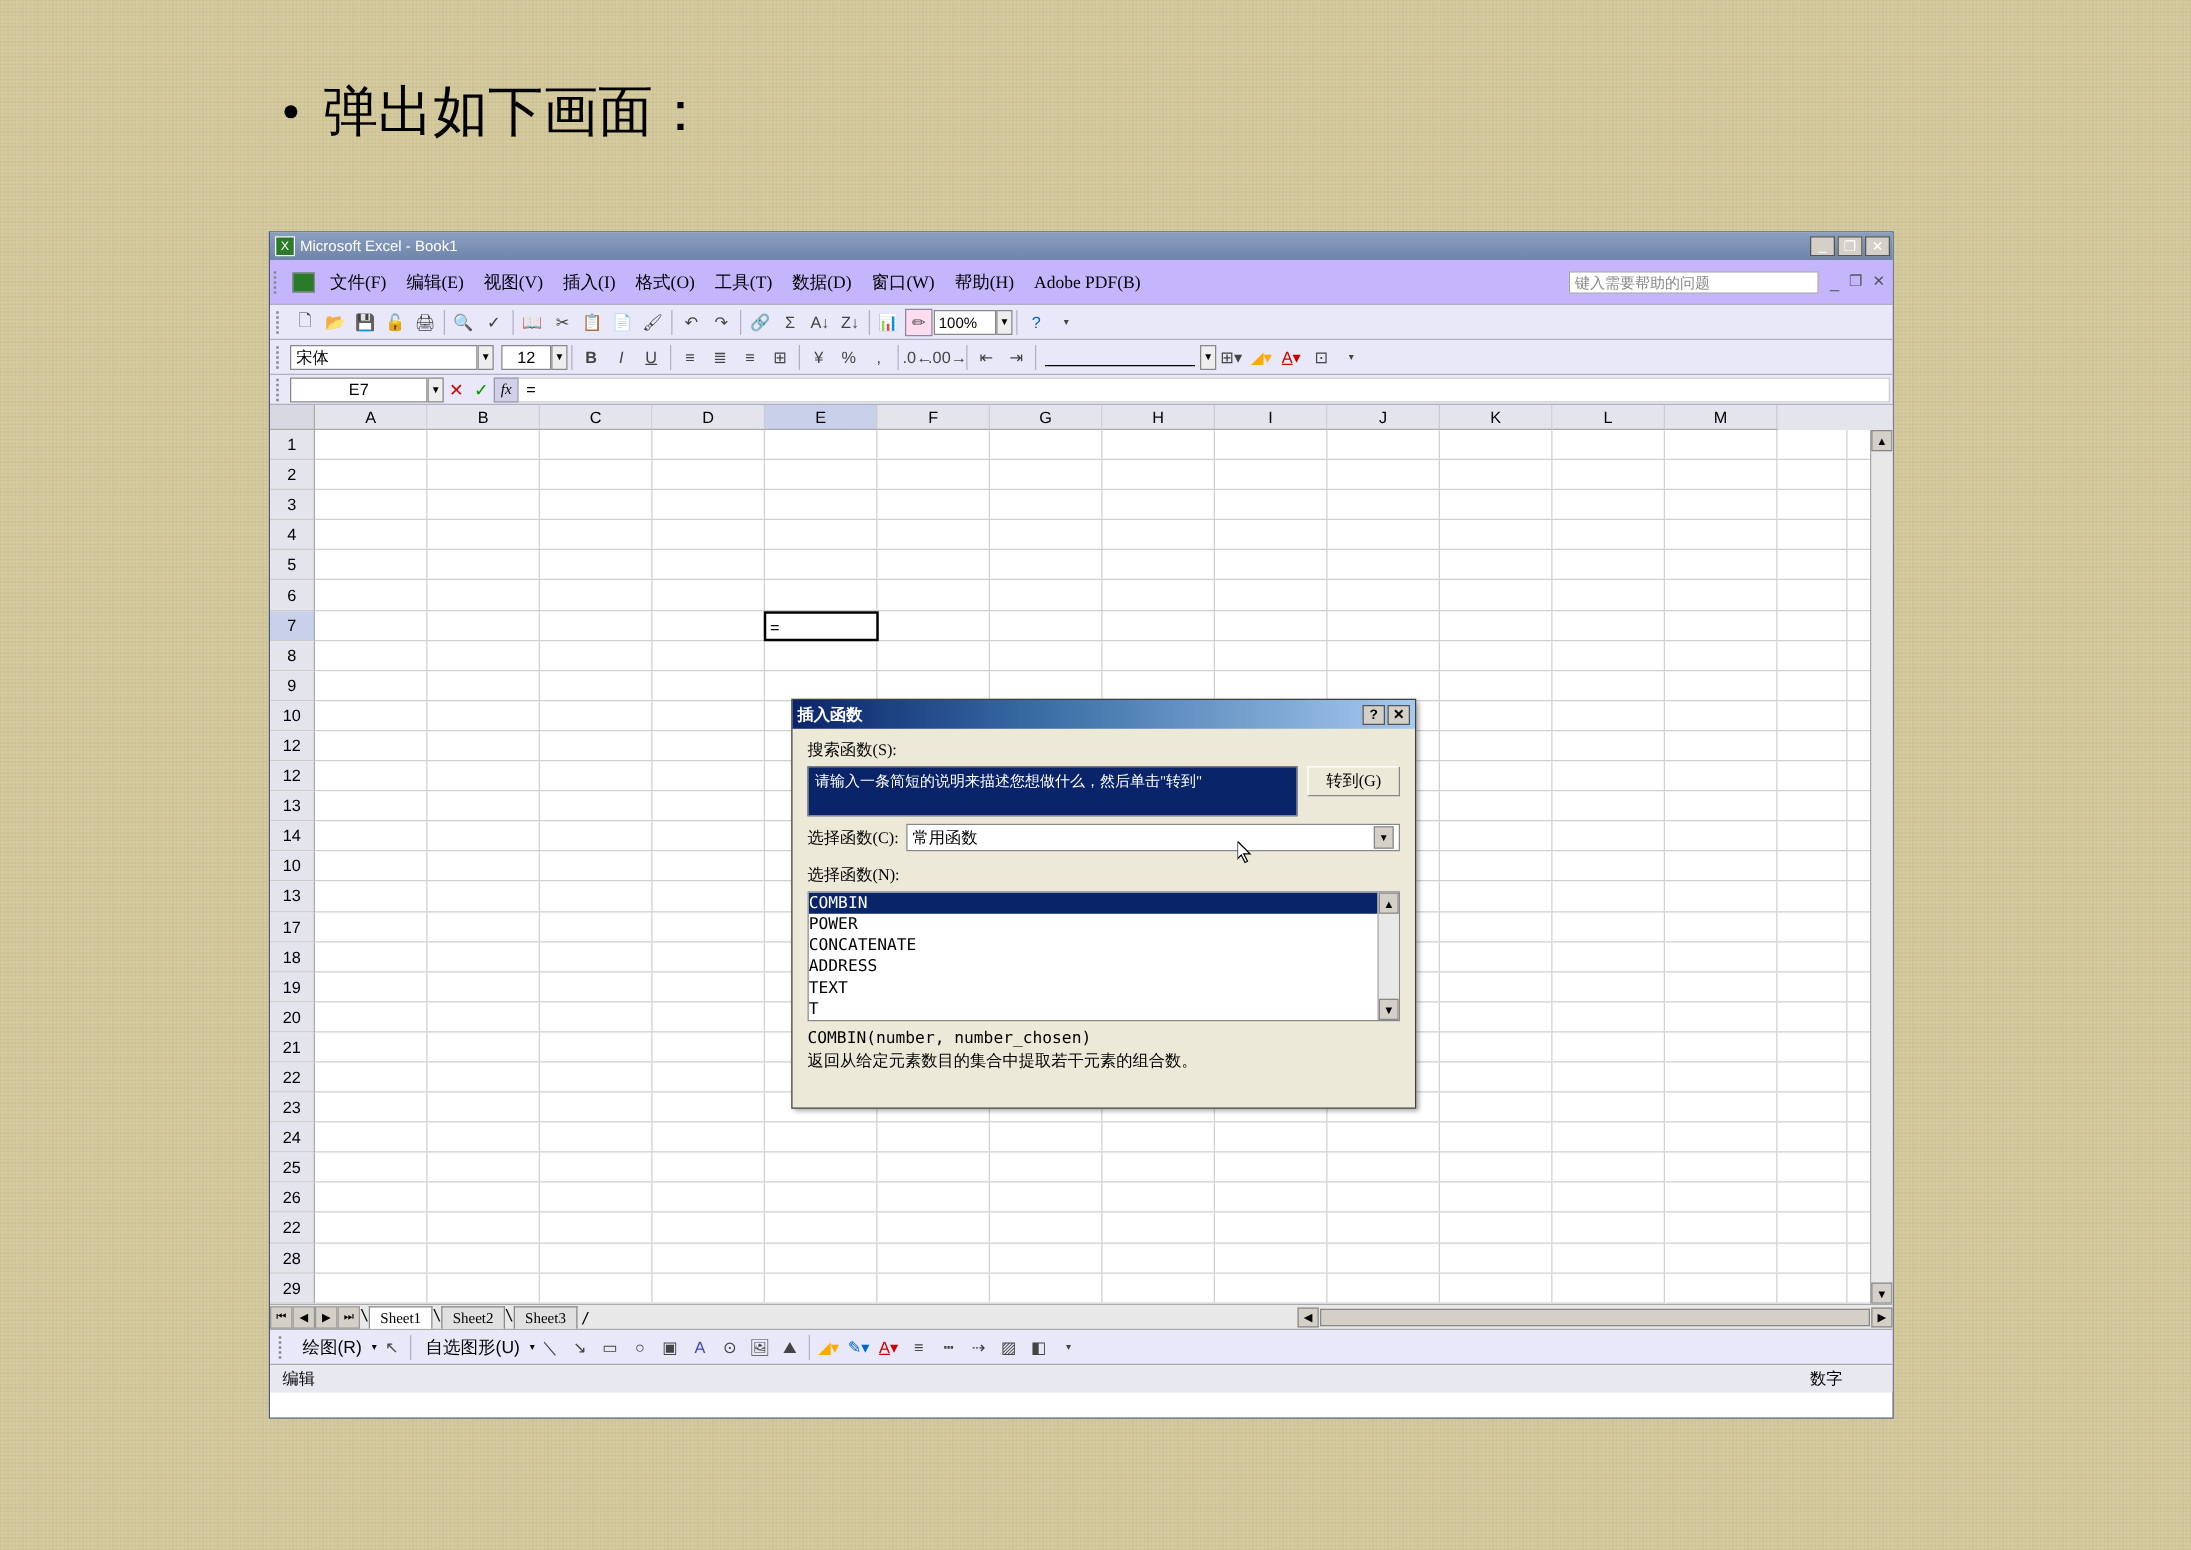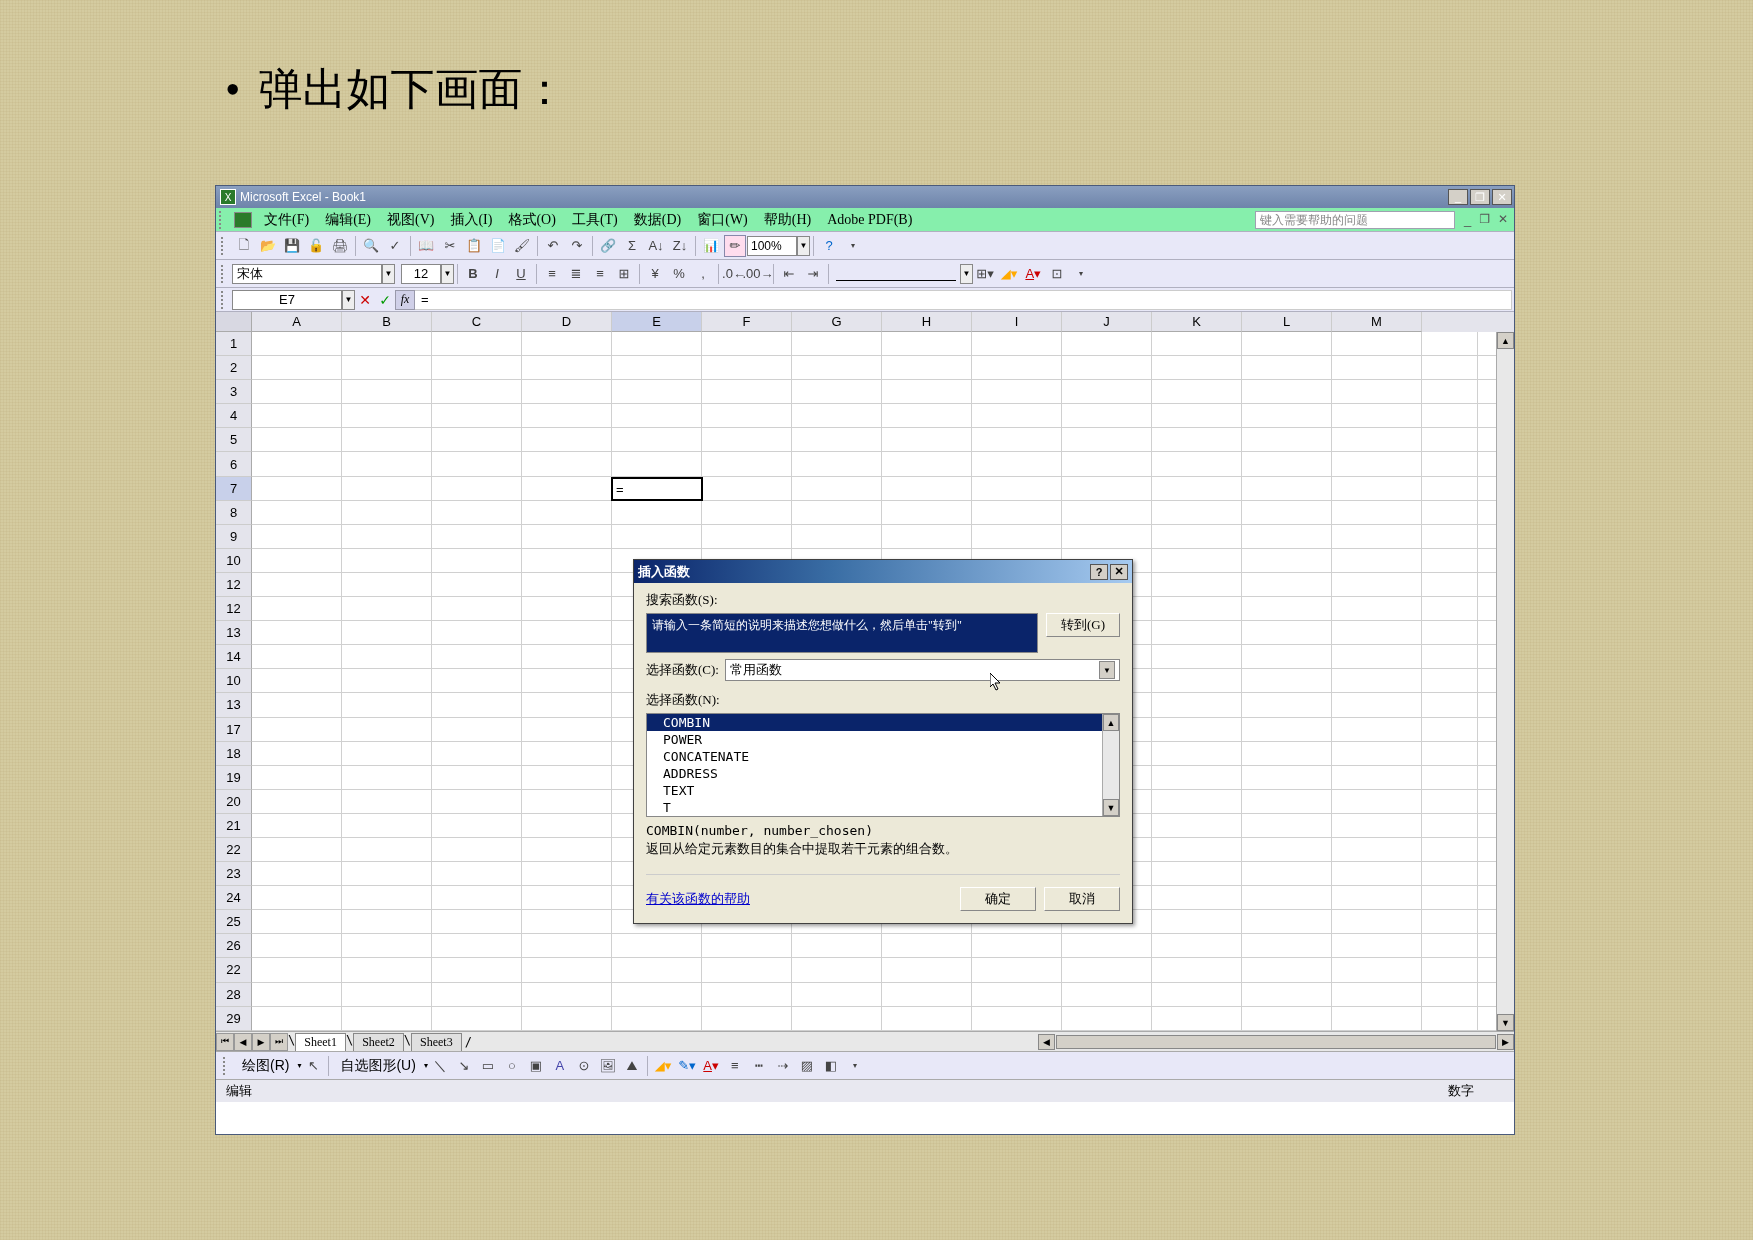--- a/index.html
+++ b/index.html
@@ -38,22 +38,22 @@
       height: 22px;
       display: flex;
       align-items: center;
       padding: 0 2px 0 4px;
       font-size: 12px;
     }
     .titlebar .tb-icon { width: 16px; height: 16px; background: #2a7a2a; border: 1px solid #fff; margin-right: 4px; display:flex;align-items:center;justify-content:center;font-size:10px;color:#fff; }
     .titlebar .tb-btns { margin-left: auto; display: flex; gap: 2px; }
     .tb-btn { width: 20px; height: 16px; background: #d4d0c8; border: 1px solid #555; display:flex;align-items:center;justify-content:center;font-size:11px;font-family:Arial; }
     .menubar {
-      background: #86efac;
-      height: 24px;
+      background: #c4b5fd;
+      height: 36px;
       display: flex;
       align-items: center;
       border-bottom: 1px solid #b0b0c0;
       padding-left: 0px;
       font-family: SimSun;
     }
     .menu-handle { width: 8px; height: 18px; border-left: 2px dotted #888; margin: 0 3px; }
     .mb-icon { width: 18px; height: 16px; background: #2a7a2a; border: 1px solid #888; margin: 0 4px; }
     .menu-item { padding: 0 8px; font-size: 14px; cursor: default; }
     .help-box { margin-left: auto; width: 200px; height: 18px; border: 1px solid #a0a0b0; background:#fff; color:#888; font-size:12px; padding: 0 4px; margin-right: 6px; }
@@ -115,21 +115,21 @@
     .dlg-title-btns{margin-left:auto;display:flex;gap:2px;}
     .dlg-tbtn{width:18px;height:16px;background:#d4d0c8;border:1px solid #555;color:#000;font-size:11px;font-family:Arial;font-weight:bold;display:flex;align-items:center;justify-content:center;}
     .dlg-body { padding: 8px 12px 12px 12px; }
     .dlg-label { font-size:13px; margin-bottom:4px;}
     .dlg-search-row { display:flex; gap: 8px; align-items:flex-start; margin-bottom:6px;}
     .dlg-search-box { flex:1; height:40px; background:#0a246a;color:#fff;border:1px solid #888;padding:3px 5px;font-size:12px;line-height:1.4;}
     .dlg-btn { padding: 2px 14px; background:#ece9d8;border:1px solid #888;border-top-color:#fff;border-left-color:#fff;font-size:13px;font-family:SimSun;}
     .dlg-cat-row { display:flex;align-items:center;gap:6px;margin-bottom:10px;}
     .dlg-select { flex:1; height:22px;border:1px solid #888;background:#fff;padding:0 4px;display:flex;align-items:center;font-size:13px;}
     .dlg-list { height:104px;border:1px solid #888;background:#fff;overflow:hidden;position:relative;margin-bottom:6px;}
-    .dlg-list-item {padding:1px 16px;font-family:SimSun,monospace;font-size:13px;}
+    .dlg-list-item {padding:1px 0;font-family:SimSun,monospace;font-size:13px;}
     .dlg-list-item.sel {background:#0a246a;color:#fff;}
     .dlg-list-scroll{position:absolute;right:0;top:0;bottom:0;width:17px;background:#e8e8e8;border-left:1px solid #aaa;}
     .dlg-list-scroll .arr{height:17px;background:#d4d0c8;border:1px solid #888;display:flex;align-items:center;justify-content:center;font-size:9px;}
     .dlg-sig{font-family:SimSun,monospace;font-size:13px;margin-bottom:2px;}
     .dlg-desc{font-size:13px;margin-bottom:16px;}
     .dlg-footer{display:flex;align-items:center;border-top:1px solid #ccc;padding-top:12px;}
     .dlg-link{color:#0000cc;text-decoration:underline;font-size:13px;}
     .dlg-footer-btns{margin-left:auto;display:flex;gap:8px;}
     .cursor-arrow { position:absolute; left: 990px; top: 673px; width:14px;height:20px;pointer-events:none;}
   </style>
@@ -867,25 +867,18 @@
         </div>
       <div class="dlg-list-scroll">
         <div class="arr">▲</div>
         <div style="position:absolute;bottom:0;width:100%;">
             <div class="arr">▼</div>
           </div>
       </div>
     </div>
     <div class="dlg-sig">COMBIN(number, number_chosen)</div>
     <div class="dlg-desc">返回从给定元素数目的集合中提取若干元素的组合数。</div>
-    <div class="dlg-footer">
-      <a class="dlg-link">有关该函数的帮助</a>
-      <div class="dlg-footer-btns">
-        <button class="dlg-btn" style="padding:2px 24px;">确定</button>
-        <button class="dlg-btn" style="padding:2px 24px;">取消</button>
-      </div>
-    </div>
   </div>
 </div>
 
 <svg class="cursor-arrow" viewBox="0 0 14 20">
     <path d="M0 0 L0 14 L3 11 L6 17 L8 16 L5 10 L10 10 Z" fill="#fff" stroke="#000"></path>
   </svg>
 
 </body></html>

